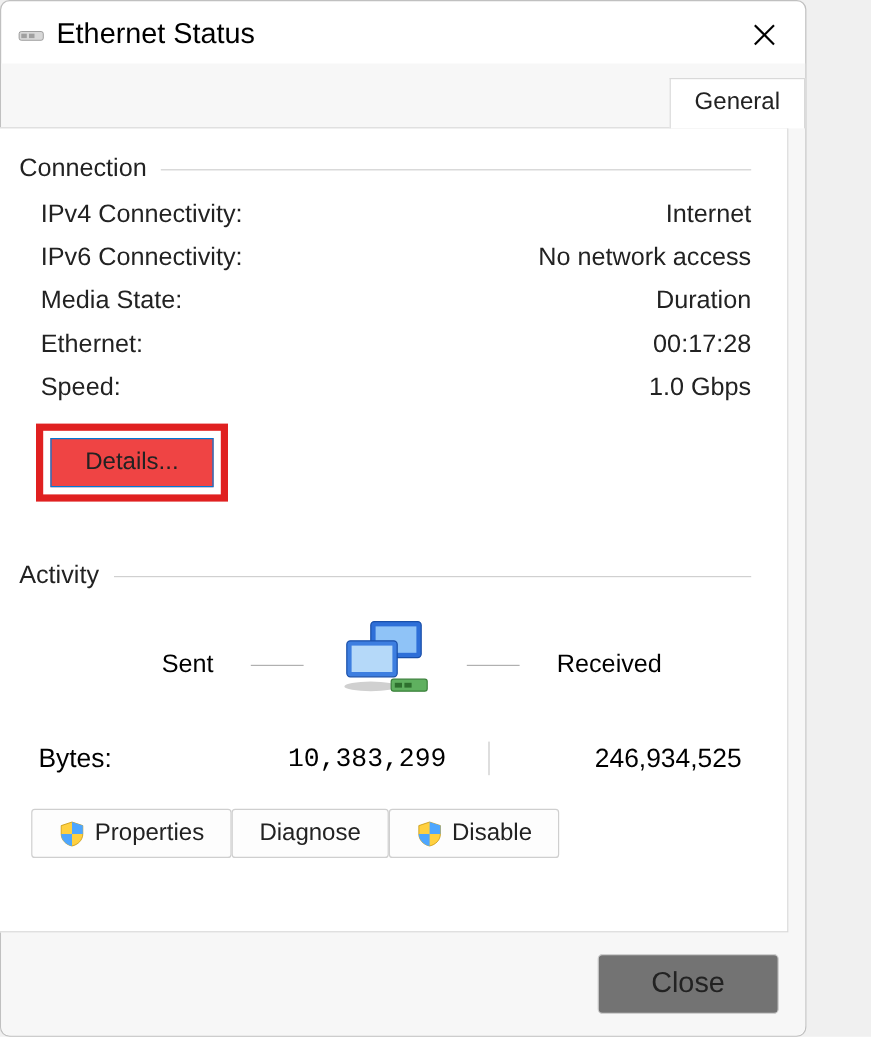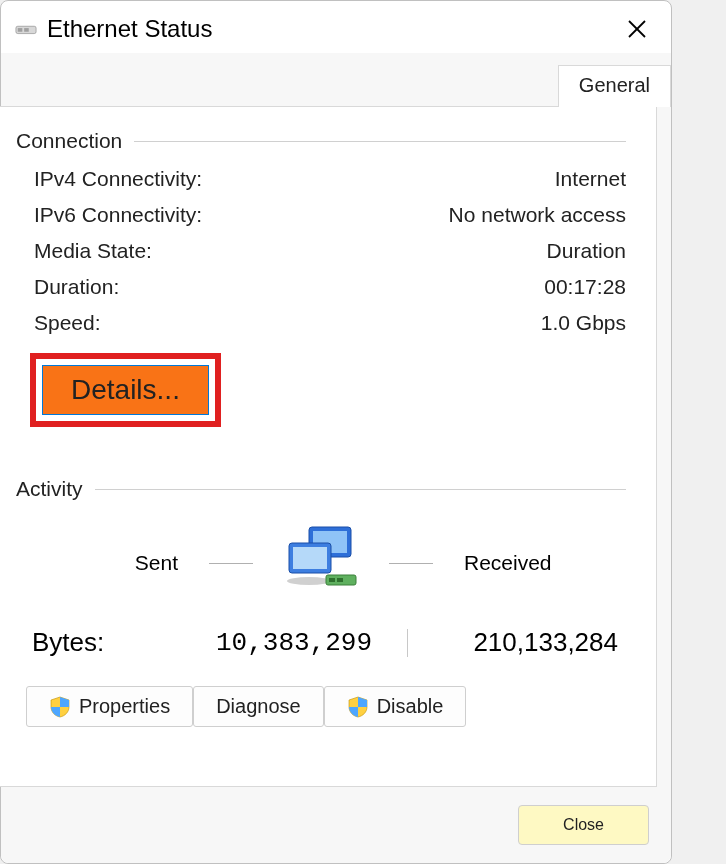--- a/index.html
+++ b/index.html
@@ -119,24 +119,24 @@
     .details-wrap {
       padding-left: 14px;
       margin-bottom: 50px;
     }
     .details-highlight {
       border: 6px solid #e02020;
       padding: 6px;
       display: inline-block;
     }
     .details-btn {
-      background: #f97316;
+      background: #ef4444;
       border: 1px solid #0078d7;
       padding: 8px 28px;
-      font-size: 28px;
+      font-size: 20px;
       color: #222;
       cursor: pointer;
       font-family: inherit;
     }
     .activity-section {
     }
     .activity-row {
       display: flex;
       align-items: center;
       justify-content: center;
@@ -160,21 +160,21 @@
       background: #b0b0b0;
     }
     .act-icon {
       width: 110px;
       display: flex;
       justify-content: center;
     }
     .bytes-row {
       display: flex;
       align-items: center;
-      font-size: 26px;
+      font-size: 22px;
       padding: 4px 0 28px 16px;
     }
     .bytes-label {
       width: 160px;
     }
     .bytes-sent {
       width: 180px;
       text-align: right;
       font-family: Liberation Mono, monospace;
     }
@@ -215,24 +215,24 @@
       width: 22px;
       height: 22px;
       display: block;
     }
     .footer {
       display: flex;
       justify-content: flex-end;
       padding: 4px 22px 18px 0;
     }
     .close-main-btn {
-      background: #fef9c3;
+      background: #737373;
       border: 1px solid #cfcfcf;
       padding: 10px 44px;
-      font-size: 16px;
+      font-size: 24px;
       color: #222;
       cursor: pointer;
       font-family: inherit;
       border-radius: 4px;
     }
   </style>
 </head>
 <body>
 
 <div class="window">
@@ -274,21 +274,21 @@
         </div>
         <div class="kv-row">
           <span>IPv6 Connectivity:</span>
           <span>No network access</span>
         </div>
         <div class="kv-row">
           <span>Media State:</span>
           <span>Duration</span>
         </div>
         <div class="kv-row">
-          <span>Duration:</span>
+          <span>Ethernet:</span>
           <span>00:17:28</span>
         </div>
         <div class="kv-row">
           <span>Speed:</span>
           <span>1.0 Gbps</span>
         </div>
       </div>
 
       <div class="details-wrap">
         <div class="details-highlight">
@@ -320,21 +320,21 @@
           <div class="act-dash"></div>
           <div class="act-label right">Received</div>
         </div>
 
         <div class="bytes-row">
           <div class="bytes-label">Bytes:</div>
           <div class="bytes-sent">10,383,299</div>
           <div class="bytes-divider">
               <span></span>
             </div>
-          <div class="bytes-received">210,133,284</div>
+          <div class="bytes-received">246,934,525</div>
         </div>
 
         <div class="action-buttons">
           <button class="action-btn">
             <span class="shield-icon">
               <svg viewBox="0 0 22 22">
                 <path d="M11 1 L20 4 L20 11 C20 16 16 20 11 21 C6 20 2 16 2 11 L2 4 Z" fill="#ffd040" stroke="#c09000" stroke-width="0.6"></path>
                 <path d="M11 1 L20 4 L20 11 L11 11 Z" fill="#4da6ff"></path>
                 <path d="M11 11 L11 21 C6 20 2 16 2 11 Z" fill="#4da6ff"></path>
               </svg>

